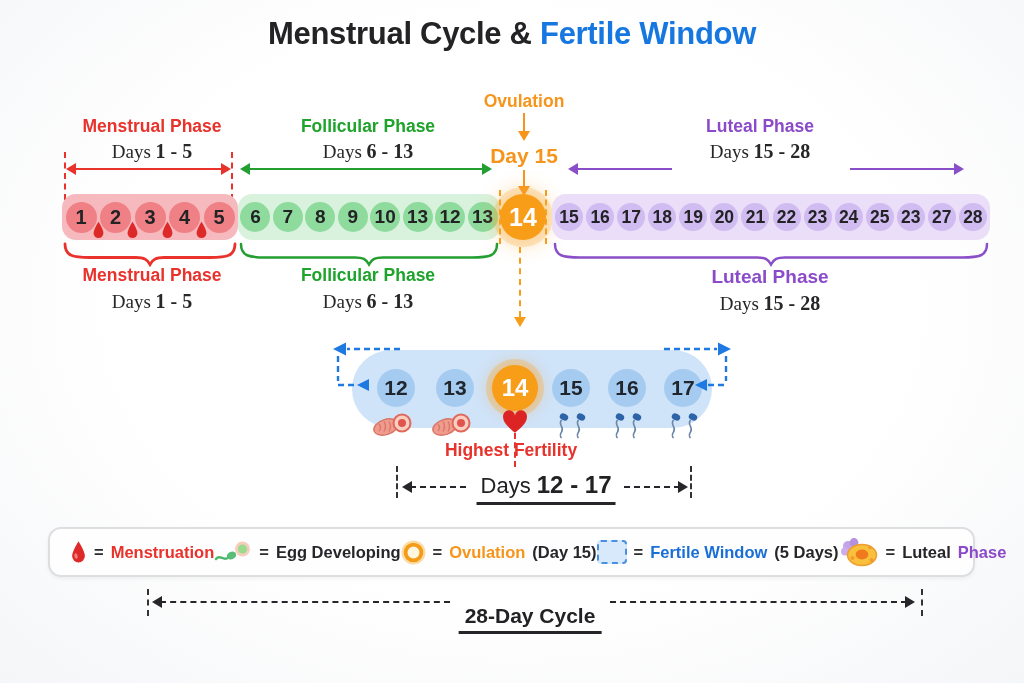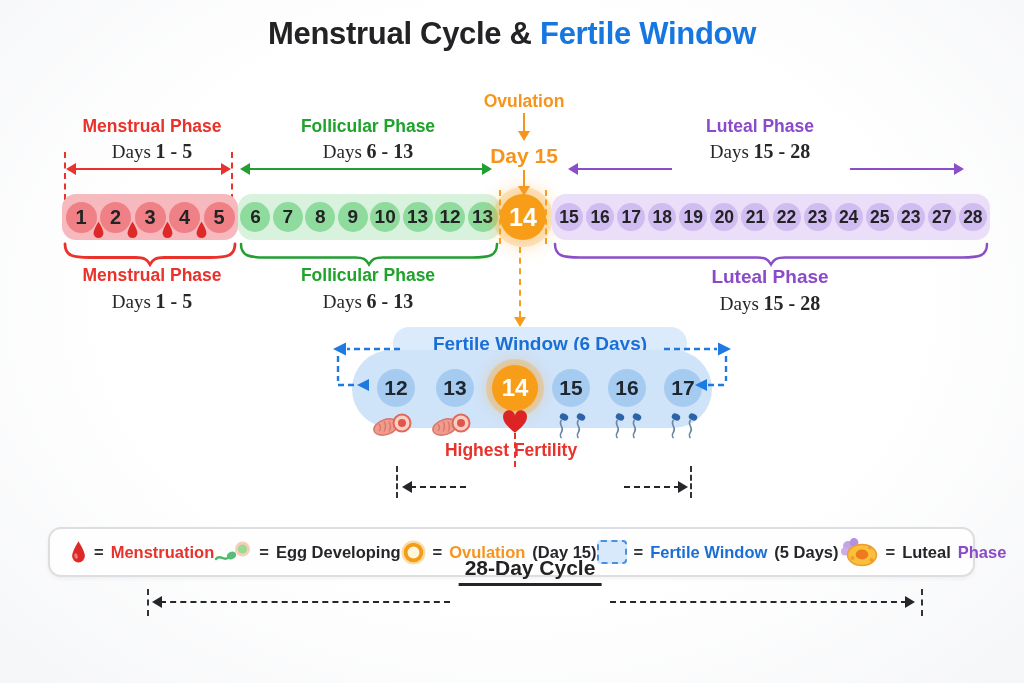--- a/index.html
+++ b/index.html
@@ -215,21 +215,20 @@
       <span>Days</span>
       <b>15 - 28</b>
     </div>
   </div>
 
   <div class="va dash" style="left:513px;top:247px;height:80px;color:#f79d18;">
       <i class="vln"></i>
       <i class="ah d"></i>
     </div>
 
-  <div class="abs ftitle">Fertile Window (6 Days)</div>
   <div class="abs fband"></div>
   <div class="fday" style="left:377px;">12</div>
   <div class="fday" style="left:436px;">13</div>
   <div class="fday big" style="left:492px;">14</div>
   <div class="fday" style="left:552px;">15</div>
   <div class="fday" style="left:608px;">16</div>
   <div class="fday" style="left:664px;">17</div>
 
   <svg class="abs" style="left:330px;top:340px;" width="72" height="56">
     <g stroke="#1e7ae0" stroke-width="2.4" fill="none" stroke-dasharray="6 4">
@@ -290,20 +289,24 @@
   <div class="vdash" style="left:396px;top:466px;height:32px;color:#333;"></div>
   <div class="vdash" style="left:690px;top:466px;height:32px;color:#333;"></div>
   <div class="da dash" style="left:402px;top:480px;width:62px;color:#26262a;">
       <i class="ah l"></i>
       <i class="ln"></i>
     </div>
   <div class="da dash" style="left:626px;top:480px;width:62px;color:#26262a;">
       <i class="ln"></i>
       <i class="ah r"></i>
     </div>
+  <div class="abs ctr nowrap range-big underline-b" style="left:546px;top:471px;">
+    <span>Days</span>
+    <b>12 - 17</b>
+  </div>
 
   <div class="legend">
     <div class="li">
       <svg width="17" height="25" viewBox="0 0 24 34">
           <path d="M12 1 C12 1 3 15 3 22 a9 9 0 0 0 18 0 C21 15 12 1 12 1 Z" fill="#dd2a28"></path>
           <ellipse cx="8.5" cy="22" rx="2.3" ry="4" fill="#f07d7d" transform="rotate(-14 8.5 22)"></ellipse>
         </svg>
       <span class="eq">=</span>
       <span class="red-t">Menstruation</span>
     </div>
@@ -352,15 +355,15 @@
   <div class="vdash" style="left:147px;top:589px;height:27px;color:#333;"></div>
   <div class="vdash" style="left:921px;top:589px;height:27px;color:#333;"></div>
   <div class="da dash" style="left:152px;top:595px;width:296px;color:#26262a;">
       <i class="ah l"></i>
       <i class="ln"></i>
     </div>
   <div class="da dash" style="left:612px;top:595px;width:303px;color:#26262a;">
       <i class="ln"></i>
       <i class="ah r"></i>
     </div>
-  <div class="abs ctr nowrap cycle" style="left:530px;top:556px;">28-Day Cycle</div>
+  <div class="abs ctr nowrap cycle" style="left:530px;top:604px;">28-Day Cycle</div>
 
 </div>
 
 </body></html>

